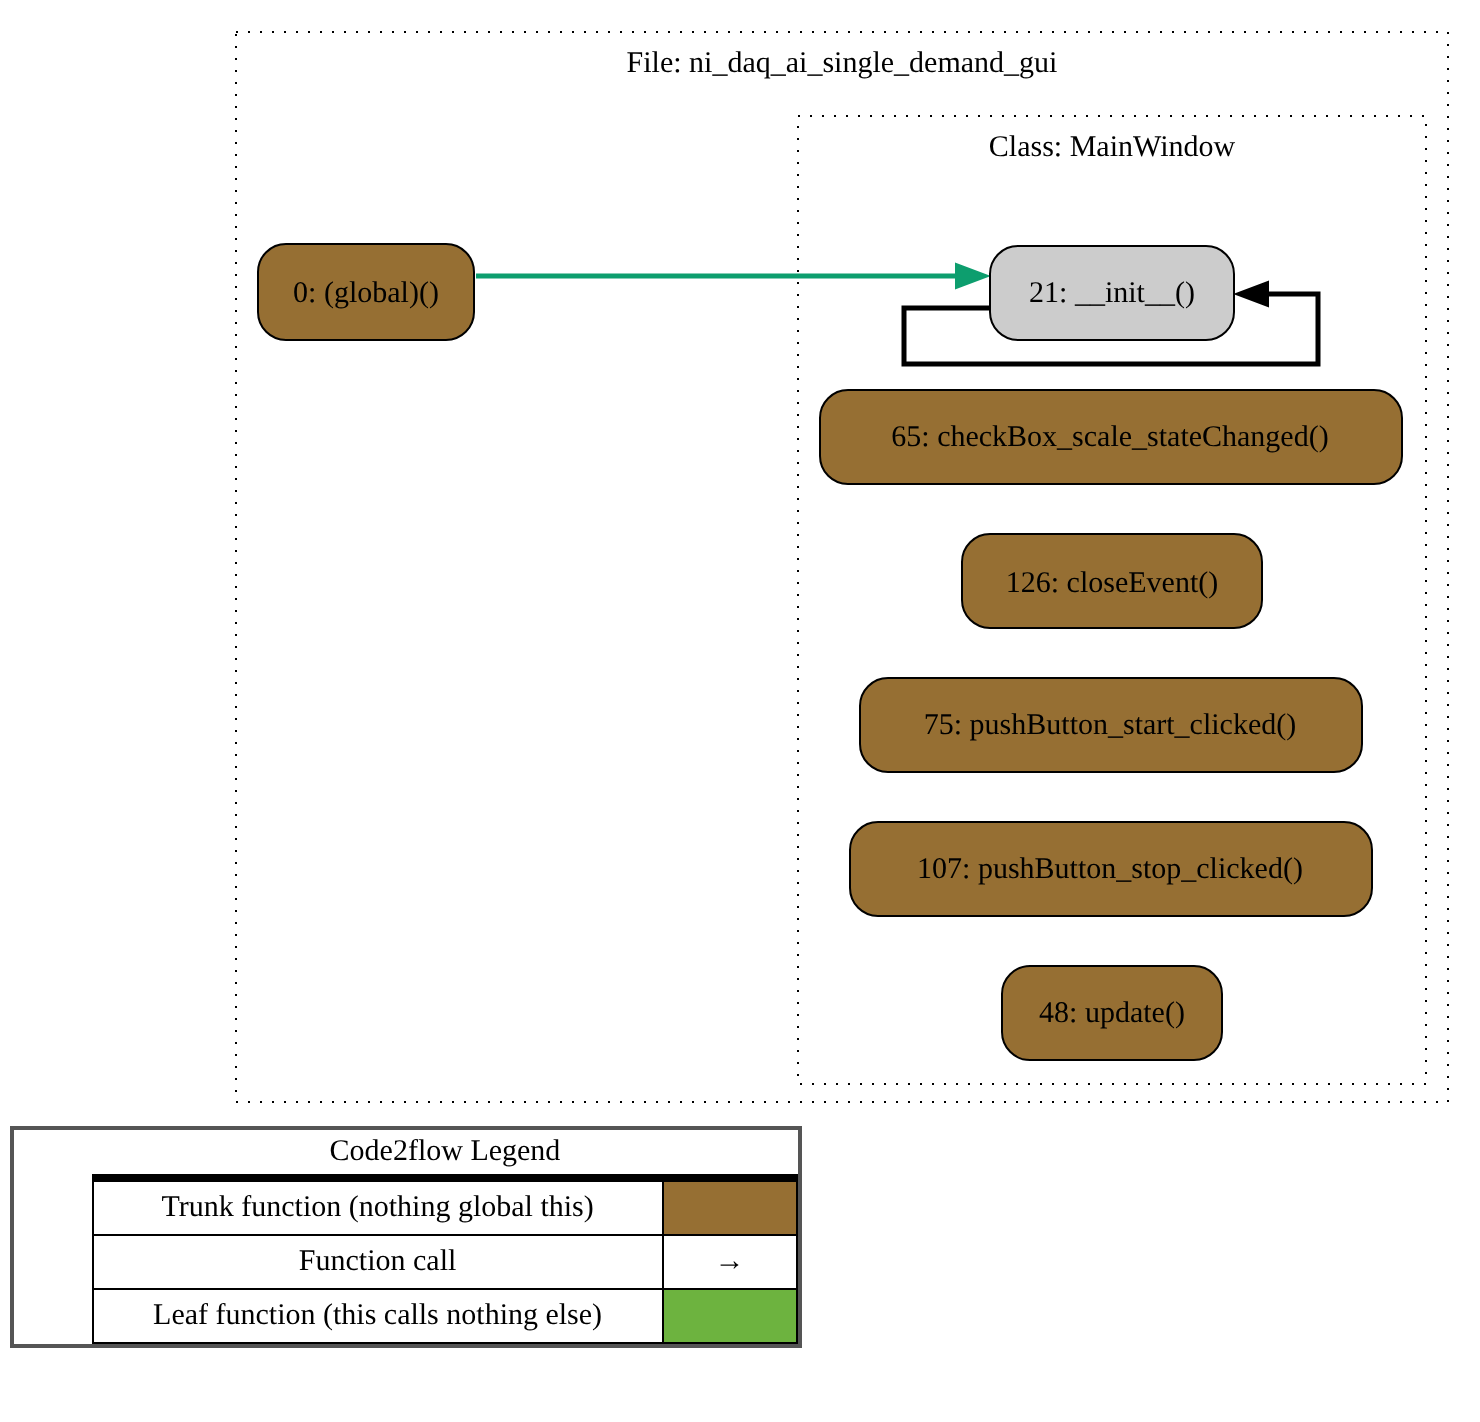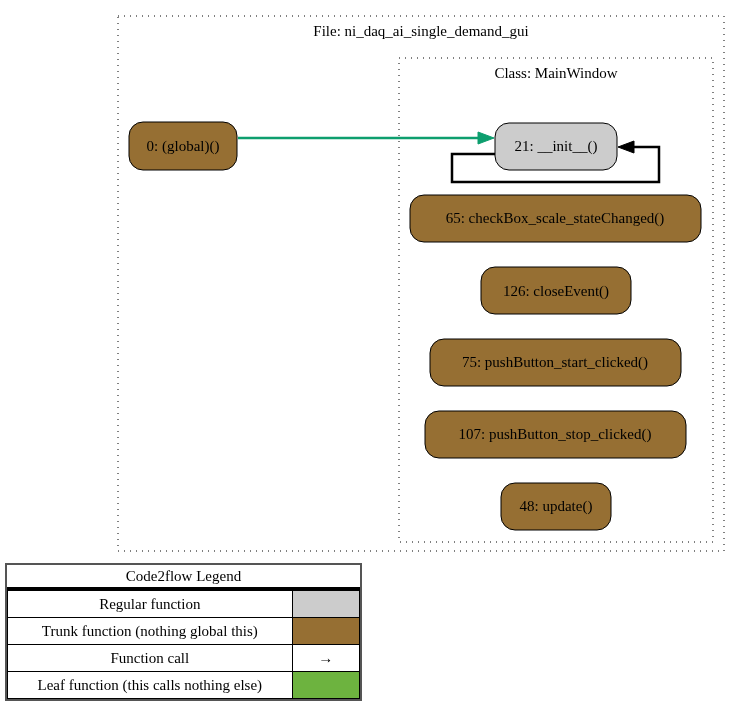--- a/index.html
+++ b/index.html
@@ -2,21 +2,21 @@
 <html><head>
 <meta charset="utf-8">
 <style>
   html, body { margin: 0; padding: 0; background: #ffffff; }
   body { width: 740px; height: 711px; position: relative; overflow: hidden;
          font-family: "Liberation Serif", "DejaVu Serif", serif; color: #000; }
   #diagram { position: absolute; left: 0; top: 0; }
   .cluster-label { font-size: 15px; }
   .node-label { font-size: 15px; }
   .legend { position: absolute; left: 5px; top: 563px; width: 353px; border: 2px solid #555;
-            background: #fff; font-size: 15px; }
+            background: #fff; font-size: 15px; padding-left: 39px; }
   .legend-title { text-align: center; height: 22px; line-height: 22px; border-bottom: 3px solid #000; }
   .legend table { border-collapse: collapse; width: 100%; }
   .legend td { border: 1px solid #000; height: 26px; padding: 0; text-align: center; }
   .legend td.key { width: 282px; }
   .legend td.swatch { width: 66px; }
 </style>
 </head>
 <body>
 
 <svg id="diagram" width="740" height="711">
@@ -62,24 +62,20 @@
   <g>
     <rect x="501" y="483" width="110" height="47" rx="14" fill="#966f33" stroke="#000"></rect>
     <text class="node-label" x="556" y="511" text-anchor="middle">48: update()</text>
   </g>
 </svg>
 
 <div class="legend">
   <div class="legend-title">Code2flow Legend</div>
   <table>
     <tbody>
-        <tr>
-      <td class="key">Regular function</td>
-      <td class="swatch" style="background:#cccccc"></td>
-    </tr>
     <tr>
       <td class="key">Trunk function (nothing global this)</td>
       <td class="swatch" style="background:#966f33"></td>
     </tr>
     <tr>
       <td class="key">Function call</td>
       <td class="swatch">→</td>
     </tr>
     <tr>
       <td class="key">Leaf function (this calls nothing else)</td>

